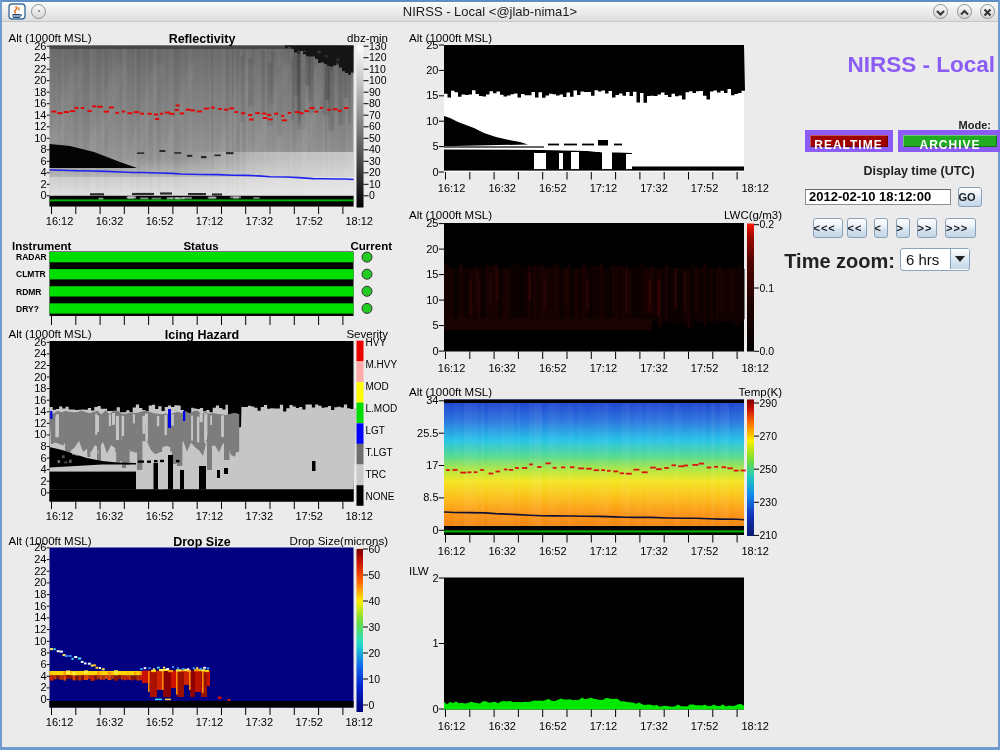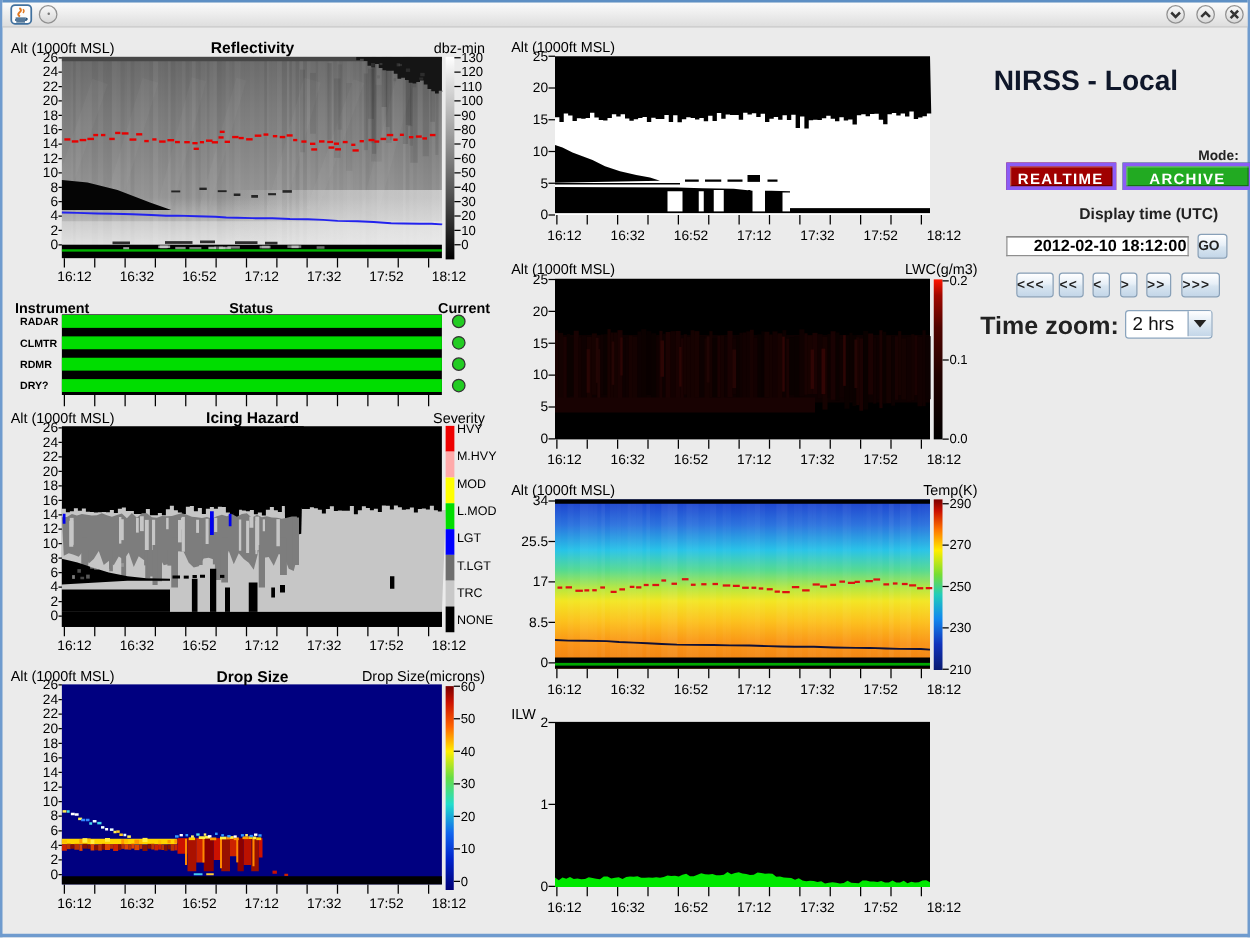--- a/index.html
+++ b/index.html
@@ -4,21 +4,21 @@
 body{width:1000px;height:750px;overflow:hidden;font-family:"Liberation Sans",sans-serif}
 .win{position:relative;width:1000px;height:750px;background:#ebebeb;
  border-left:2px solid #6f9bce;border-right:2px solid #6f9bce;border-bottom:3px solid #6f9bce}
 .tbar{position:absolute;left:0;top:0;width:996px;height:22px;
  background:linear-gradient(#fbfbfb,#dedede);border-top:2px solid #5d8fc4;border-bottom:1px solid #c6c6c6}
 .title{position:absolute;left:0;top:4px;width:976px;text-align:center;font-size:13px;color:#1a1a1a}
 .circ{position:absolute;top:3.5px;width:15px;height:15px;border-radius:50%;
  background:linear-gradient(#f8f8f8,#d8d8d8);border:1px solid #909090;color:#333;
  font-weight:bold;text-align:center}
 .rp{position:absolute;font-weight:bold;color:#222}
-.mbtn{position:absolute;height:22px;border:3px solid #8b5cf6;color:#fff;font-weight:bold;
+.mbtn{position:absolute;height:22px;border:5px solid #8b5cf6;color:#fff;font-weight:bold;
  font-size:12px;text-align:center;line-height:20px;letter-spacing:1px;
  box-shadow:inset 1px 1px 0 rgba(255,255,255,.35), inset -1px -1px 0 rgba(0,0,0,.35)}
 .nbtn{position:absolute;height:20px;border:1px solid #88a0b8;border-radius:3px;
  background:linear-gradient(#ffffff,#e7eff7 45%,#d8e5f0 55%,#c3d6e8);
  color:#222;font-weight:bold;font-size:11px;text-align:left;line-height:18px;letter-spacing:1px}
 </style></head><body>
 <div class="win">
 <svg width="1000" height="750" viewBox="0 0 1000 750" style="position:absolute;left:0;top:0">
       <defs>
 <linearGradient id="graybar" x1="0" y1="0" x2="0" y2="1">
@@ -1147,52 +1147,53 @@
       <line x1="735.1" y1="709.5" x2="735.1" y2="717.0" stroke="#000" stroke-width="1"></line>
       <text x="449.6" y="729.5" font-family="Liberation Sans, sans-serif" font-size="11px" text-anchor="middle" fill="#000">16:12</text>
       <text x="500.2" y="729.5" font-family="Liberation Sans, sans-serif" font-size="11px" text-anchor="middle" fill="#000">16:32</text>
       <text x="550.8" y="729.5" font-family="Liberation Sans, sans-serif" font-size="11px" text-anchor="middle" fill="#000">16:52</text>
       <text x="601.4" y="729.5" font-family="Liberation Sans, sans-serif" font-size="11px" text-anchor="middle" fill="#000">17:12</text>
       <text x="652.0" y="729.5" font-family="Liberation Sans, sans-serif" font-size="11px" text-anchor="middle" fill="#000">17:32</text>
       <text x="702.6" y="729.5" font-family="Liberation Sans, sans-serif" font-size="11px" text-anchor="middle" fill="#000">17:52</text>
       <text x="753.2" y="729.5" font-family="Liberation Sans, sans-serif" font-size="11px" text-anchor="middle" fill="#000">18:12</text>
     </svg>
 <div class="tbar"></div>
+<div class="title">NIRSS - Local &lt;@jlab-nima1&gt;</div>
 <svg width="26" height="24" style="position:absolute;left:6;top:3">
  <rect x="1" y="1" width="16" height="15" rx="3" fill="#fdfdfd" stroke="#41719f" stroke-width="1.4"></rect>
  <path d="M7.5 3.5 q2.5 1.5 0 3.5 q-2 1.8 0.5 3.2" fill="none" stroke="#e07820" stroke-width="1.6"></path>
  <path d="M10.3 4.5 q1.8 1.2 0 2.8" fill="none" stroke="#e07820" stroke-width="1.2"></path>
  <path d="M4.5 11.5 h8 M4 13 h9 M5 14.5 h7" stroke="#1f4e79" stroke-width="1.1"></path>
  <path d="M12.5 11.5 q2.5 0.3 0 1.8" fill="none" stroke="#1f4e79" stroke-width="1"></path>
 </svg>
 <div class="circ" style="left:29px">
       <div style="width:2px;height:2px;background:#777;border-radius:50%;margin:5.5px auto 0"></div>
     </div>
 <div class="circ" style="left:931px"><svg width="13" height="13" style="margin-top:0">
         <path d="M3 5 l3.5 3.5 L10 5" fill="none" stroke="#333" stroke-width="2"></path>
       </svg></div>
 <div class="circ" style="left:954.5px"><svg width="13" height="13">
         <path d="M3 8.5 L6.5 5 L10 8.5" fill="none" stroke="#333" stroke-width="2"></path>
       </svg></div>
 <div class="circ" style="left:977.5px"><svg width="13" height="13">
         <path d="M3.5 3.5 l6 6 M9.5 3.5 l-6 6" fill="none" stroke="#333" stroke-width="2"></path>
       </svg></div>
 
-<div class="rp" style="left:793px;top:52px;width:200px;text-align:left;font-size:22.5px;color:#0f172a">NIRSS - Local</div>
+<div class="rp" style="left:793px;top:52px;width:200px;text-align:right;font-size:22.5px;color:#8b5cf6">NIRSS - Local</div>
 <div class="rp" style="left:793px;top:119px;width:196px;text-align:right;font-size:11px">Mode:</div>
 <div class="mbtn" style="left:802.5px;top:130px;width:88px;background:#a00000">REALTIME</div>
 <div class="mbtn" style="left:896px;top:130px;width:104px;background:#22aa22">ARCHIVE</div>
 <div class="rp" style="left:819px;top:164px;width:196px;text-align:center;font-size:12.5px">Display time (UTC)</div>
-<div style="position:absolute;left:803px;top:188.5px;width:146px;height:16px;background:#fff;border:1px solid #8e8e8e;border-top-color:#666;font-size:13px;font-weight:bold;line-height:14px;padding-left:21px">2012-02-10 18:12:00</div>
+<div style="position:absolute;left:803px;top:188.5px;width:146px;height:16px;background:#fff;border:1px solid #8e8e8e;border-top-color:#666;font-size:13px;font-weight:bold;line-height:14px;padding-left:3px">2012-02-10 18:12:00</div>
 <div class="nbtn" style="left:955.5px;top:186.5px;width:24px;height:20px;line-height:18px;letter-spacing:0">GO</div>
 <div class="nbtn" style="left:810.5px;top:217.5px;width:30px">&lt;&lt;&lt;</div>
 <div class="nbtn" style="left:844.5px;top:217.5px;width:20px">&lt;&lt;</div>
 <div class="nbtn" style="left:871.5px;top:217.5px;width:14px">&lt;</div>
 <div class="nbtn" style="left:893.5px;top:217.5px;width:14px">&gt;</div>
 <div class="nbtn" style="left:914.5px;top:217.5px;width:20px">&gt;&gt;</div>
 <div class="nbtn" style="left:943px;top:217.5px;width:31px">&gt;&gt;&gt;</div>
 <div class="rp" style="left:753px;top:250px;width:140px;text-align:right;font-size:20px">Time zoom:</div>
 <div style="position:absolute;left:898px;top:248px;width:70px;height:23px;border:1.5px solid #8aa4bd;border-radius:3px;background:#fff">
- <div style="position:absolute;left:5px;top:2px;font-size:15px;color:#111">2 hrs</div>
+ <div style="position:absolute;left:5px;top:2px;font-size:15px;color:#111">6 hrs</div>
  <div style="position:absolute;right:0;top:0;width:19px;height:20px;background:linear-gradient(#ffffff,#dde9f3 50%,#c3d6e8);border-left:1px solid #8aa4bd">
   <div style="width:0;height:0;border-left:5px solid transparent;border-right:5px solid transparent;border-top:6px solid #222;margin:7px auto 0"></div>
  </div>
 </div>
 </div>
 </body></html>

